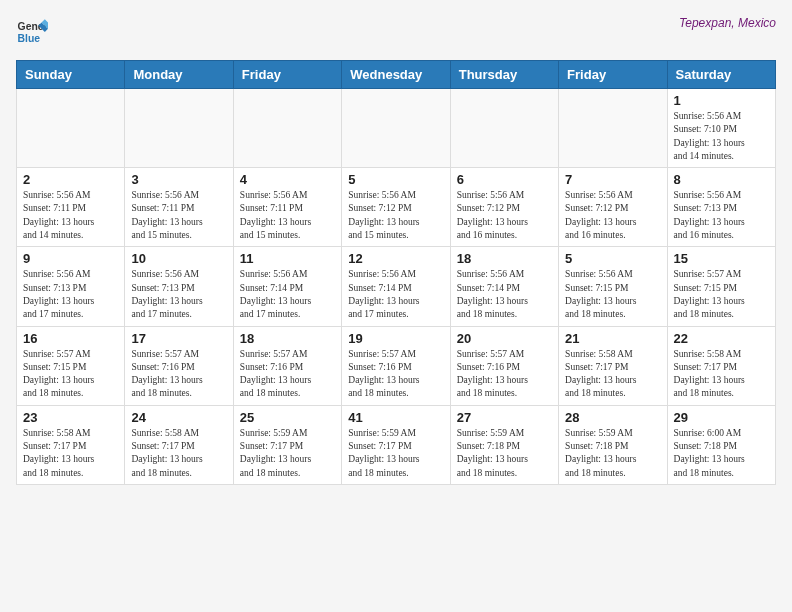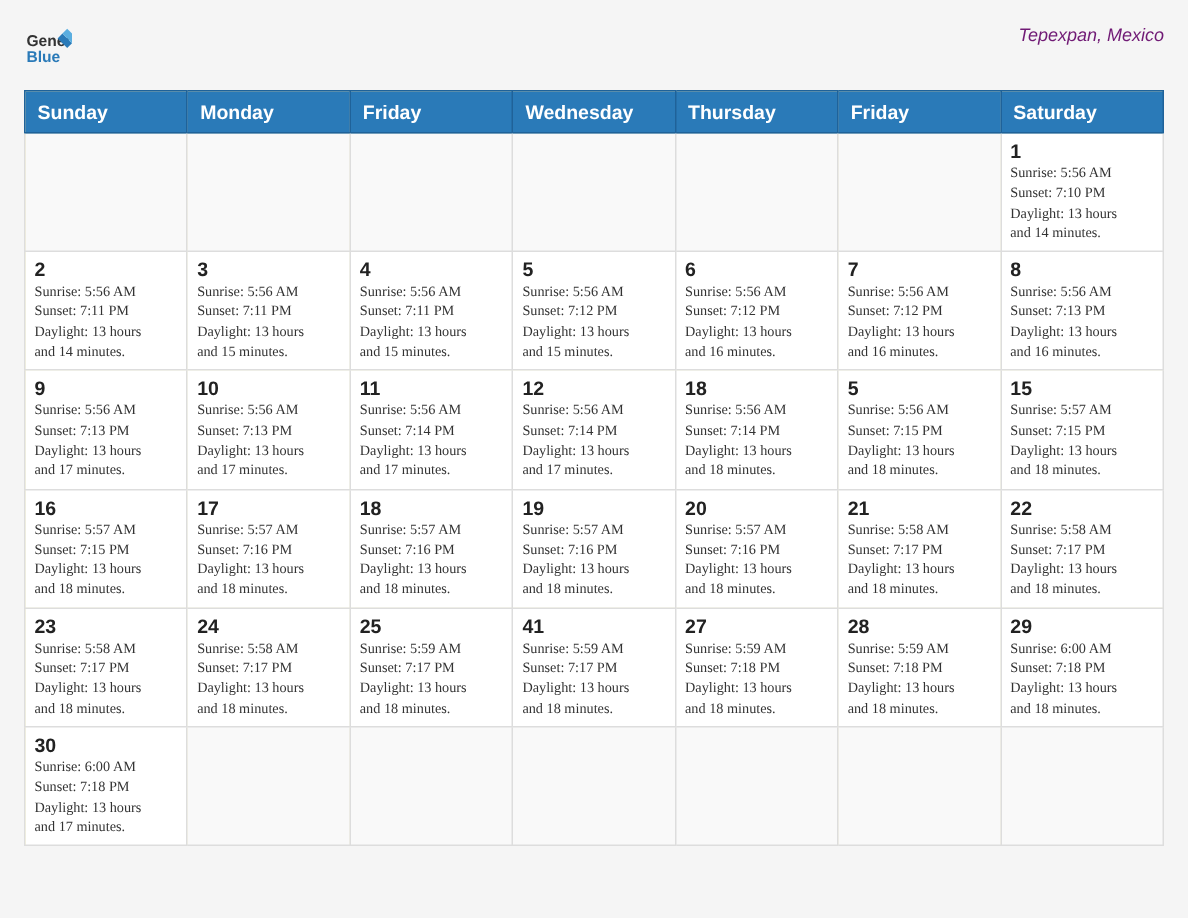--- a/index.html
+++ b/index.html
@@ -333,29 +333,14 @@
 and 18 minutes.</div>
         </td>
         <td>
           <span class="day-number">29</span>
           <div class="day-info" style="white-space: pre-line;">Sunrise: 6:00 AM
 Sunset: 7:18 PM
 Daylight: 13 hours
 and 18 minutes.</div>
         </td>
       </tr>
-      <tr class="last-row">
-        <td>
-          <span class="day-number">30</span>
-          <div class="day-info" style="white-space: pre-line;">Sunrise: 6:00 AM
-Sunset: 7:18 PM
-Daylight: 13 hours
-and 17 minutes.</div>
-        </td>
-        <td class="empty"></td>
-        <td class="empty"></td>
-        <td class="empty"></td>
-        <td class="empty"></td>
-        <td class="empty"></td>
-        <td class="empty"></td>
-      </tr>
     </tbody>
 </table>
 
 </body></html>

